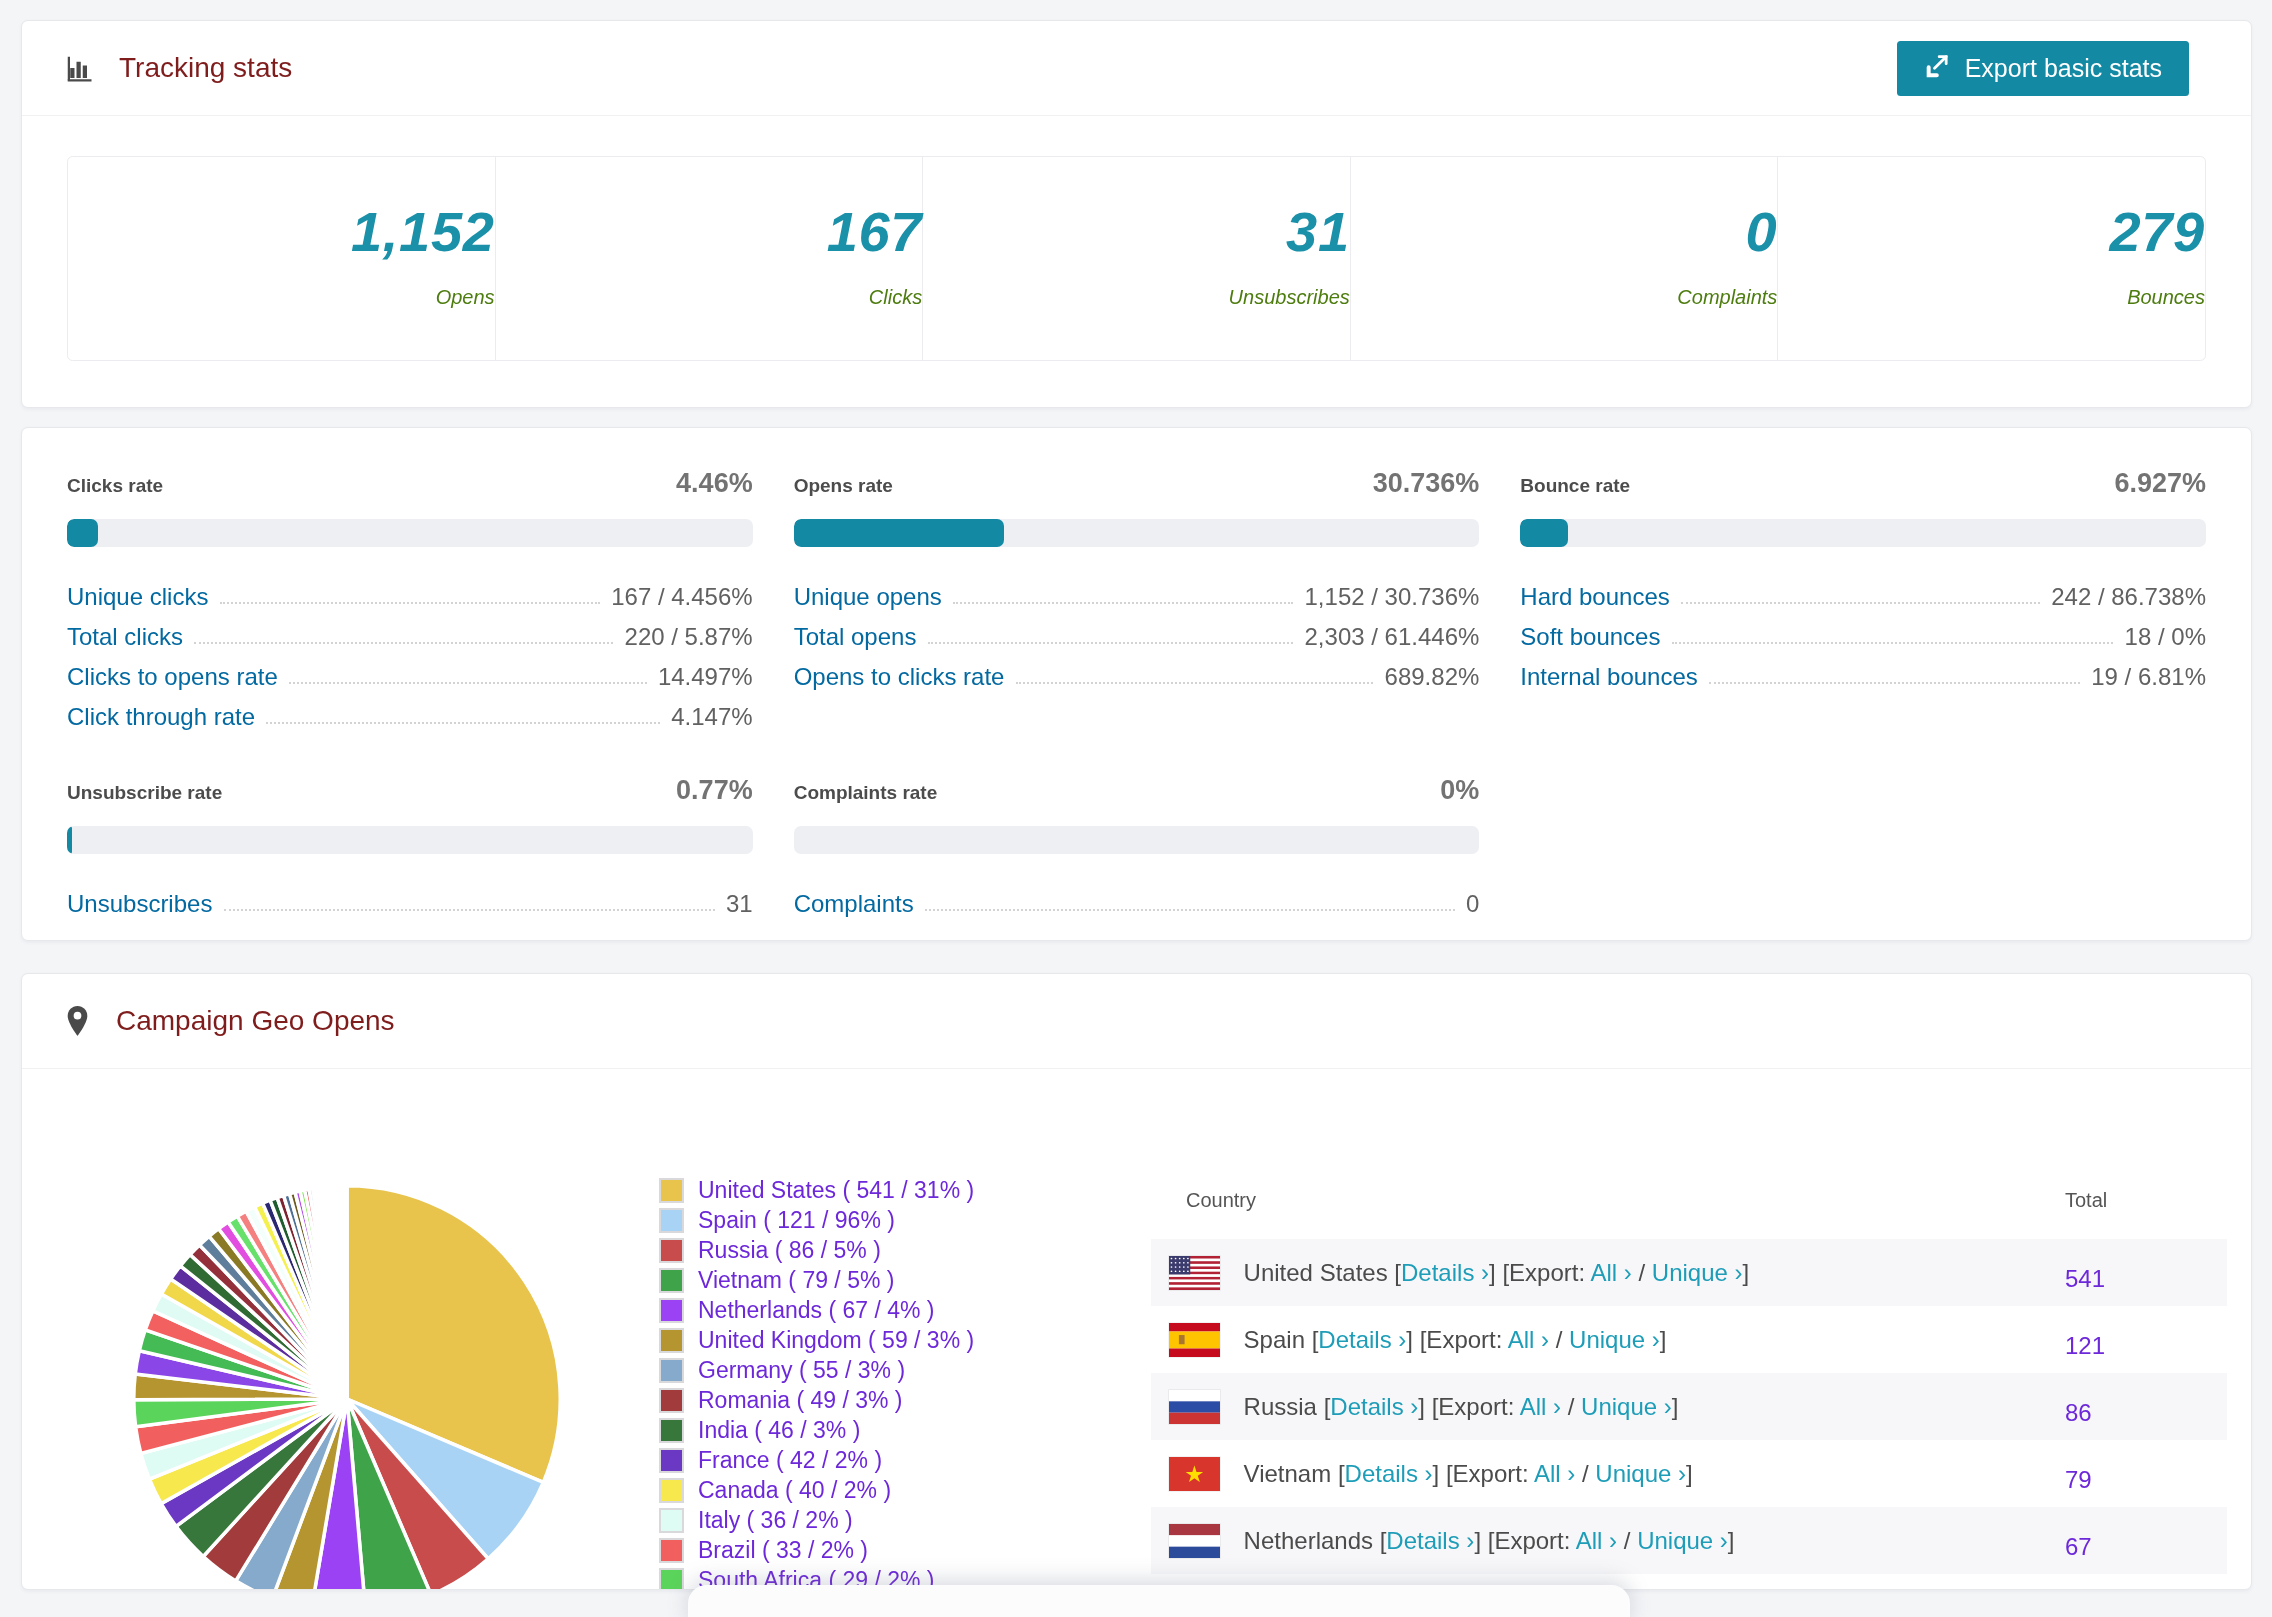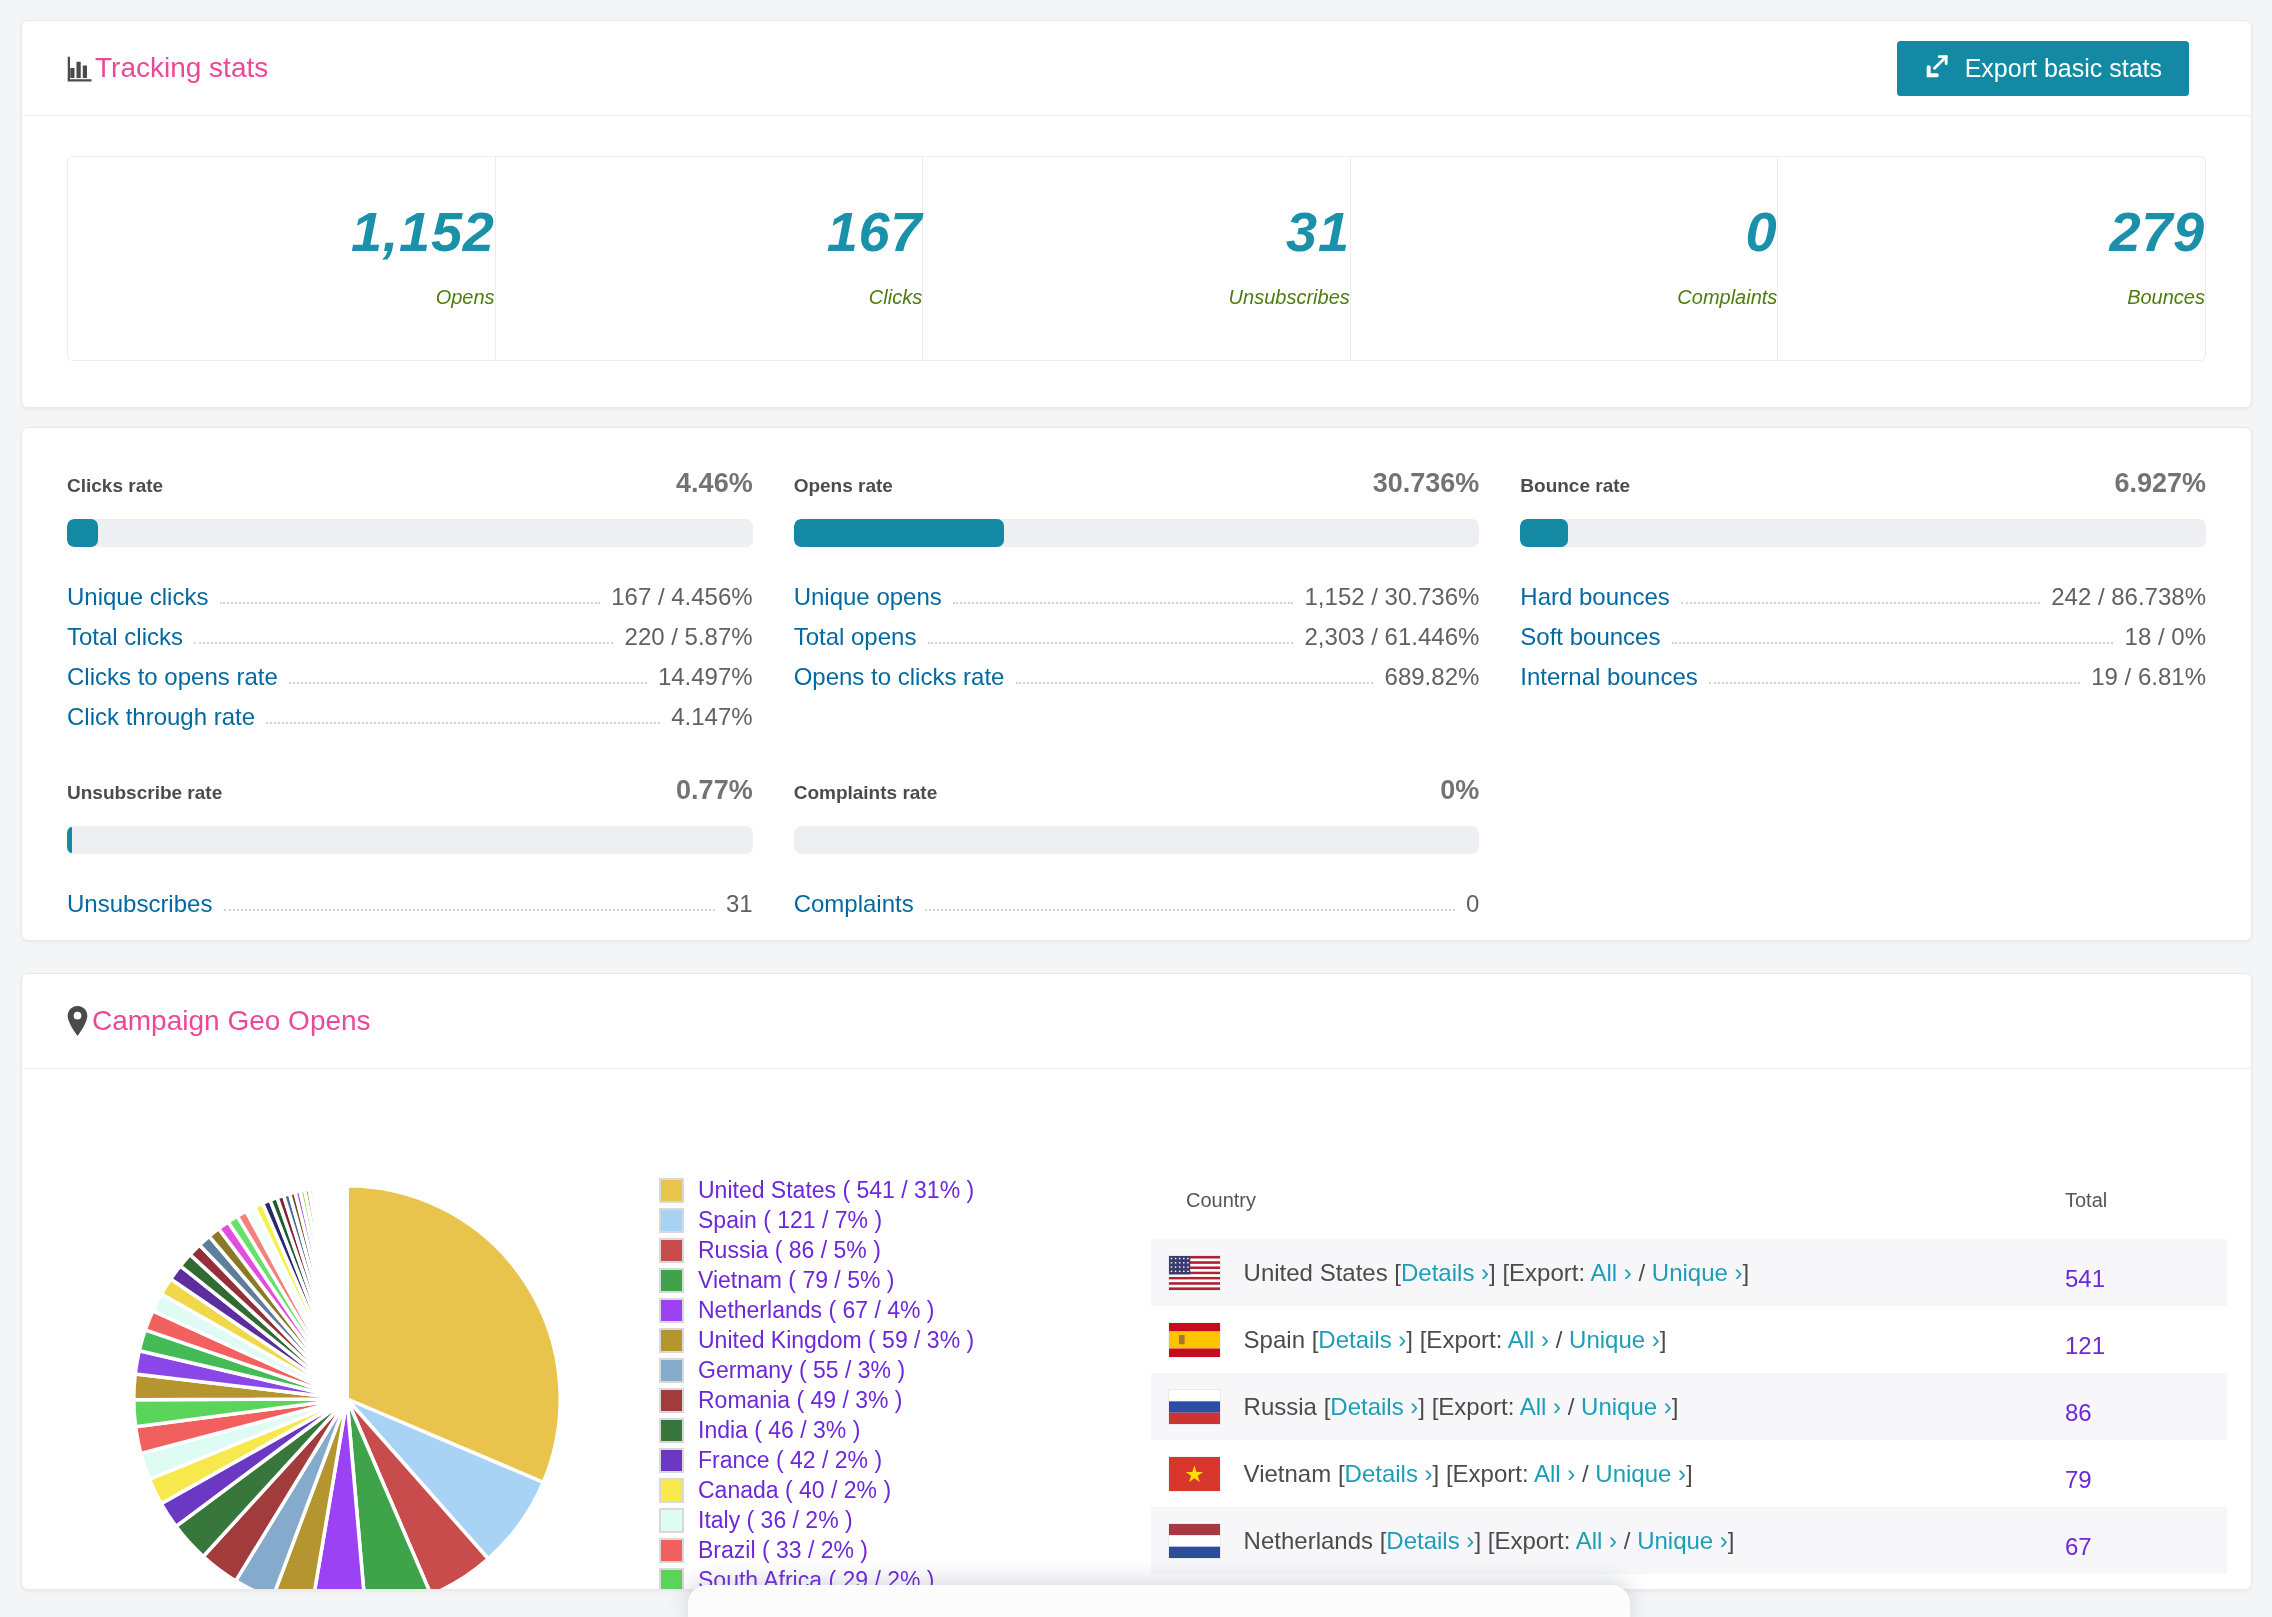--- a/index.html
+++ b/index.html
@@ -15,21 +15,21 @@
     box-shadow:0 1.4px 3.5px rgba(40,60,90,.05);
   }
   #card-tracking{top:20px;height:386px;}
   #card-rates{top:427px;height:512px;}
   #card-geo{top:973px;height:615px;overflow:hidden;}
 
   .card-header{
     position:relative;height:95px;border-bottom:1.4px solid #f1f1f3;
     display:flex;align-items:center;padding:0 42px;box-sizing:border-box;
   }
-  .card-title{font-size:28px;color:#ec4899;display:flex;align-items:center;gap:1px;}
+  .card-title{font-size:28px;color:#7f1d1d;display:flex;align-items:center;gap:25px;}
   .card-title svg{display:block;}
 
   .export-btn{
     position:absolute;right:62px;top:20px;height:55px;
     background:#1389A3;color:#fff;border:none;border-radius:3.5px;
     font-size:25px;padding:0 27px;display:flex;align-items:center;gap:12.7px;
     cursor:pointer;font-family:inherit;
   }
 
   
@@ -333,21 +333,21 @@
             <path d="M320 330 L318.2 28.0 A302 302 0 0 1 319.1 28.0 Z" fill="#5F9EA0" stroke="#ffffff" stroke-width="5"></path>
             <path d="M320 330 L319.1 28.0 A302 302 0 0 1 320.0 28.0 Z" fill="#B03060" stroke="#ffffff" stroke-width="5"></path>
           </svg></div>
       <ul id="legend">
           <li>
             <span class="swatch" style="background: rgb(232, 196, 77);"></span>
             <span>United States ( 541 / 31% )</span>
           </li>
           <li>
             <span class="swatch" style="background: rgb(169, 211, 245);"></span>
-            <span>Spain ( 121 / 7% )</span>
+            <span>Spain ( 121 / 96% )</span>
           </li>
           <li>
             <span class="swatch" style="background: rgb(201, 76, 76);"></span>
             <span>Russia ( 86 / 5% )</span>
           </li>
           <li>
             <span class="swatch" style="background: rgb(63, 163, 74);"></span>
             <span>Vietnam ( 79 / 5% )</span>
           </li>
           <li>

